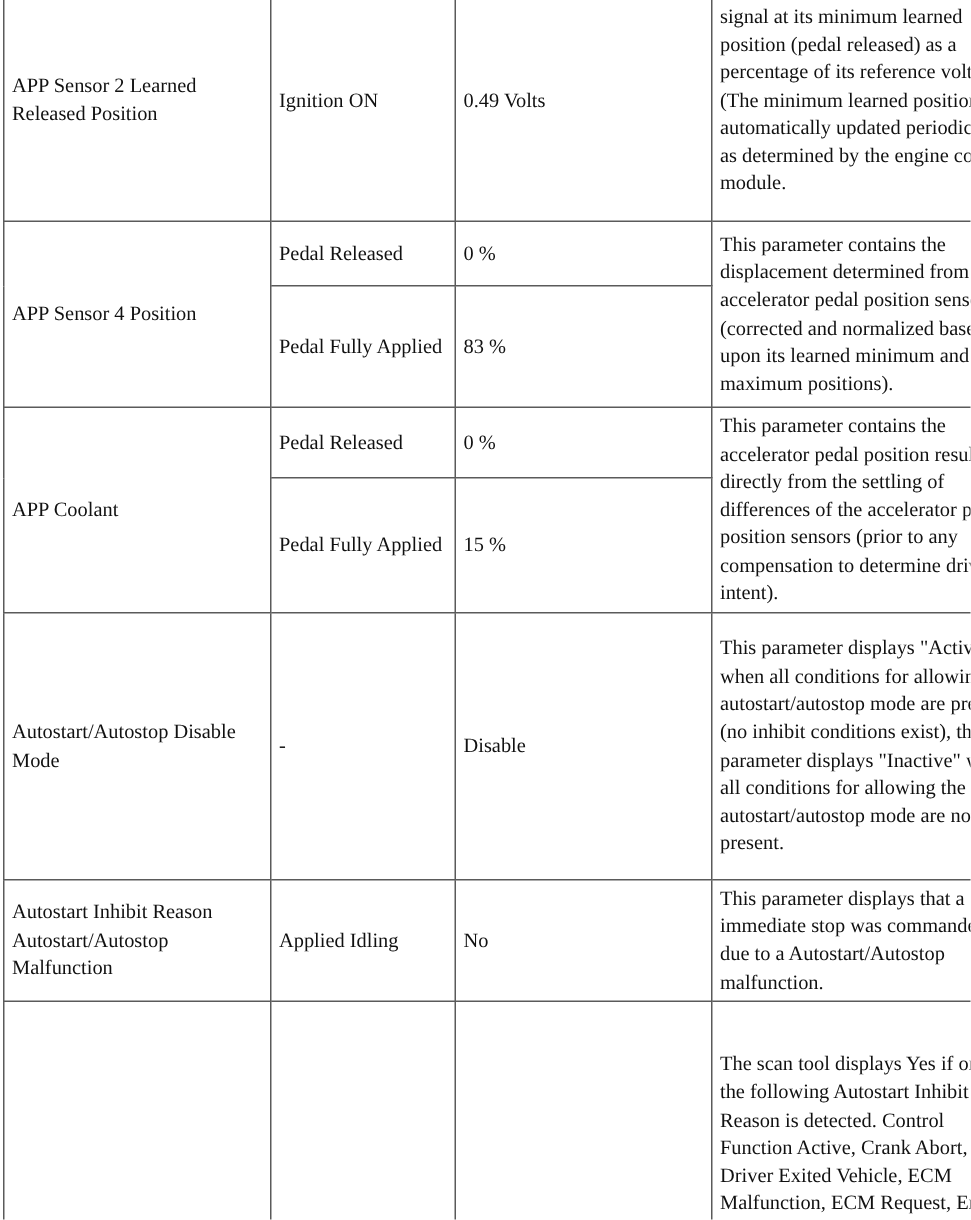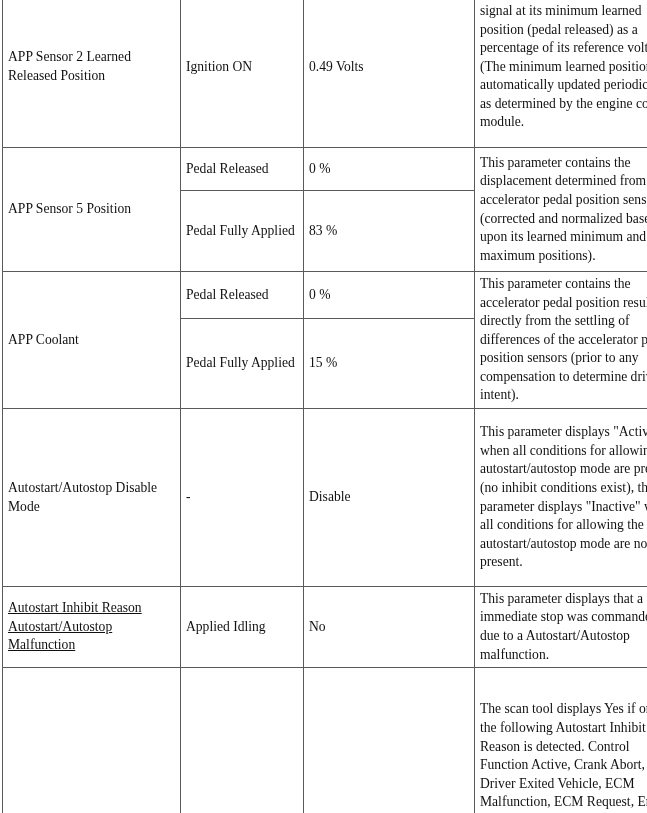--- a/index.html
+++ b/index.html
@@ -65,21 +65,21 @@
     <tbody>
 
       <tr class="clip-top">
         <td class="c1" style="height:158px;">APP Sensor 2 Learned Released Position</td>
         <td class="c2">Ignition ON</td>
         <td class="c3">0.49 Volts</td>
         <td class="c4 desc">signal at its minimum learned position (pedal released) as a percentage of its reference voltage. (The minimum learned position is automatically updated periodically as determined by the engine control module.</td>
       </tr>
 
       <tr>
-        <td class="c1" rowspan="2">APP Sensor 5 Position</td>
+        <td class="c1" rowspan="2">APP Sensor 4 Position</td>
         <td class="c2" style="height:40px;">Pedal Released</td>
         <td class="c3">0 %</td>
         <td class="c4 desc" rowspan="2">This parameter contains the displacement determined from accelerator pedal position sensor 2 (corrected and normalized based upon its learned minimum and maximum positions).</td>
       </tr>
       <tr>
         <td class="c2" style="height:78px;">Pedal Fully Applied</td>
         <td class="c3">83 %</td>
       </tr>
 
       <tr>
@@ -94,21 +94,21 @@
       </tr>
 
       <tr>
         <td class="c1" style="height:175px;font-family:Liberation Serif, serif;">Autostart/Autostop Disable Mode</td>
         <td class="c2">-</td>
         <td class="c3">Disable</td>
         <td class="c4 desc">This parameter displays "Active" when all conditions for allowing the autostart/autostop mode are present (no inhibit conditions exist), this parameter displays "Inactive" when all conditions for allowing the autostart/autostop mode are not present.</td>
       </tr>
 
       <tr>
-        <td class="c1" style="height:78px;text-decoration:underline;">Autostart Inhibit Reason Autostart/Autostop Malfunction</td>
+        <td class="c1" style="height:78px;">Autostart Inhibit Reason Autostart/Autostop Malfunction</td>
         <td class="c2">Applied Idling</td>
         <td class="c3">No</td>
         <td class="c4 desc">This parameter displays that a immediate stop was commanded due to a Autostart/Autostop malfunction.</td>
       </tr>
 
       <tr>
         <td class="c1" style="height:170px;"></td>
         <td class="c2"></td>
         <td class="c3"></td>
         <td class="c4 desc" style="padding-top:24px;">The scan tool displays Yes if one of the following Autostart Inhibit Reason is detected. Control Function Active, Crank Abort, Driver Exited Vehicle, ECM Malfunction, ECM Request, Engine Coolant Temperature Out of Range,</td>

